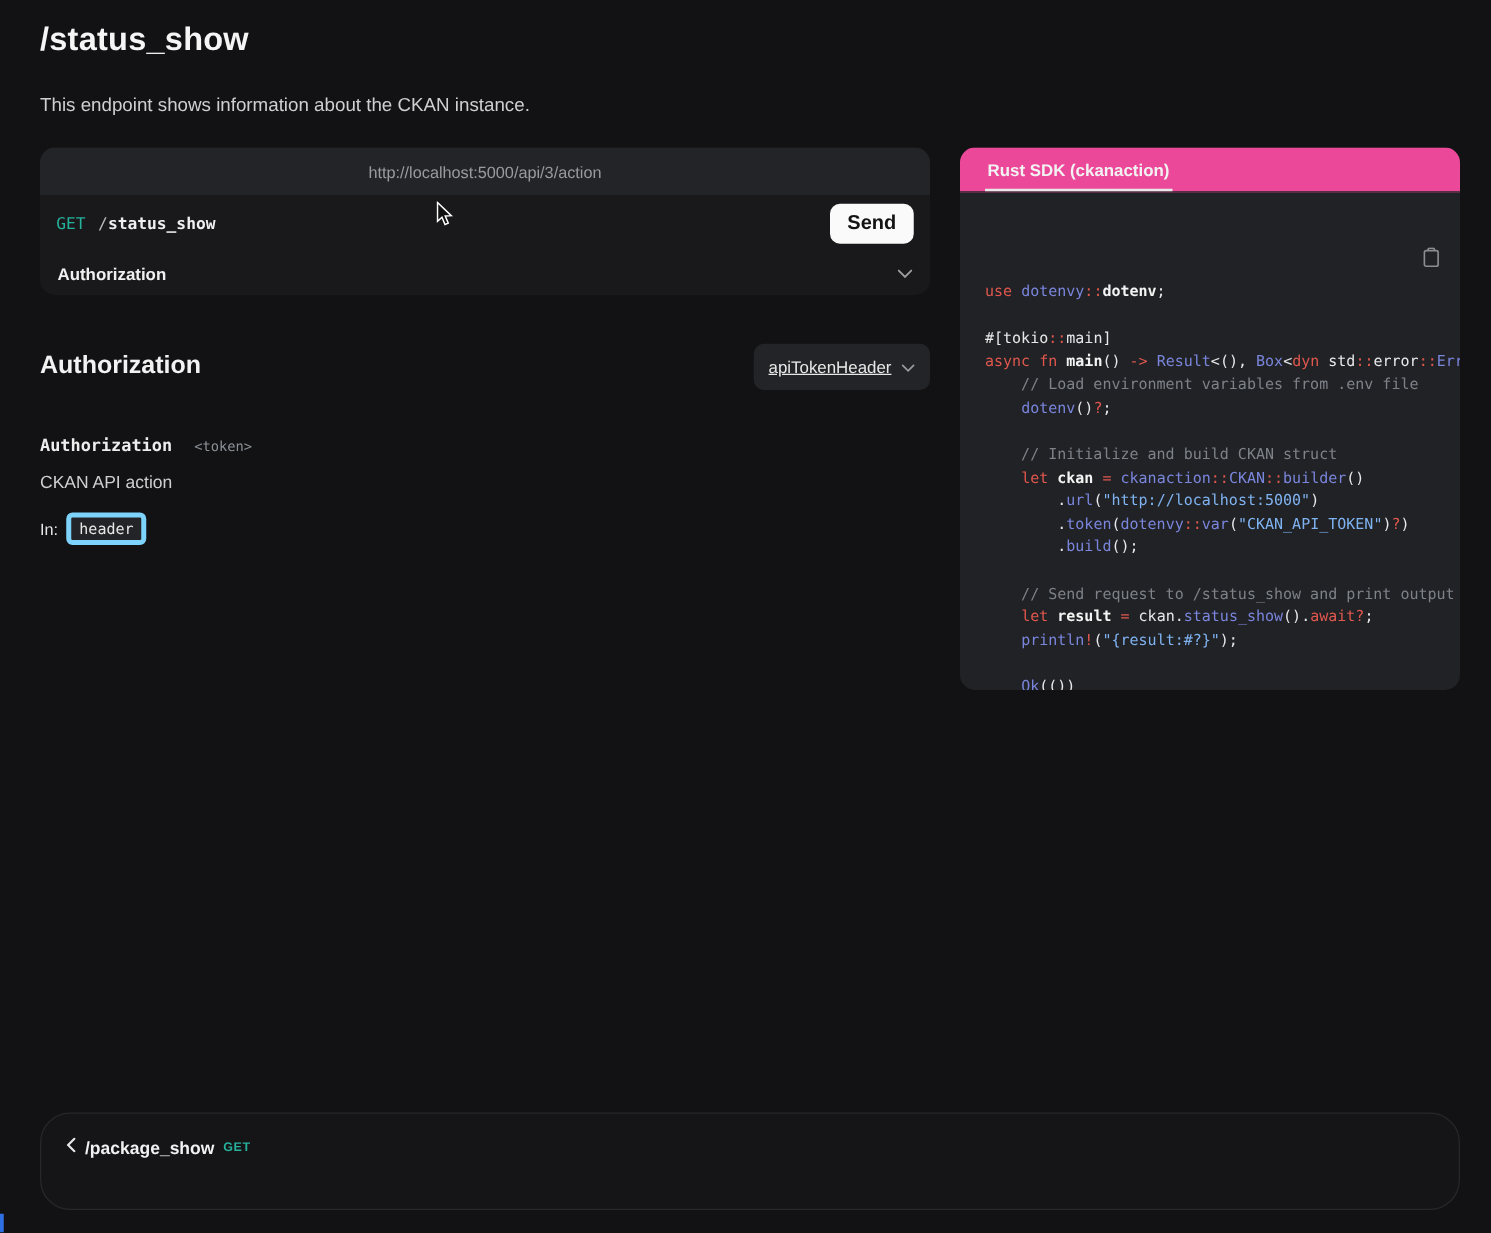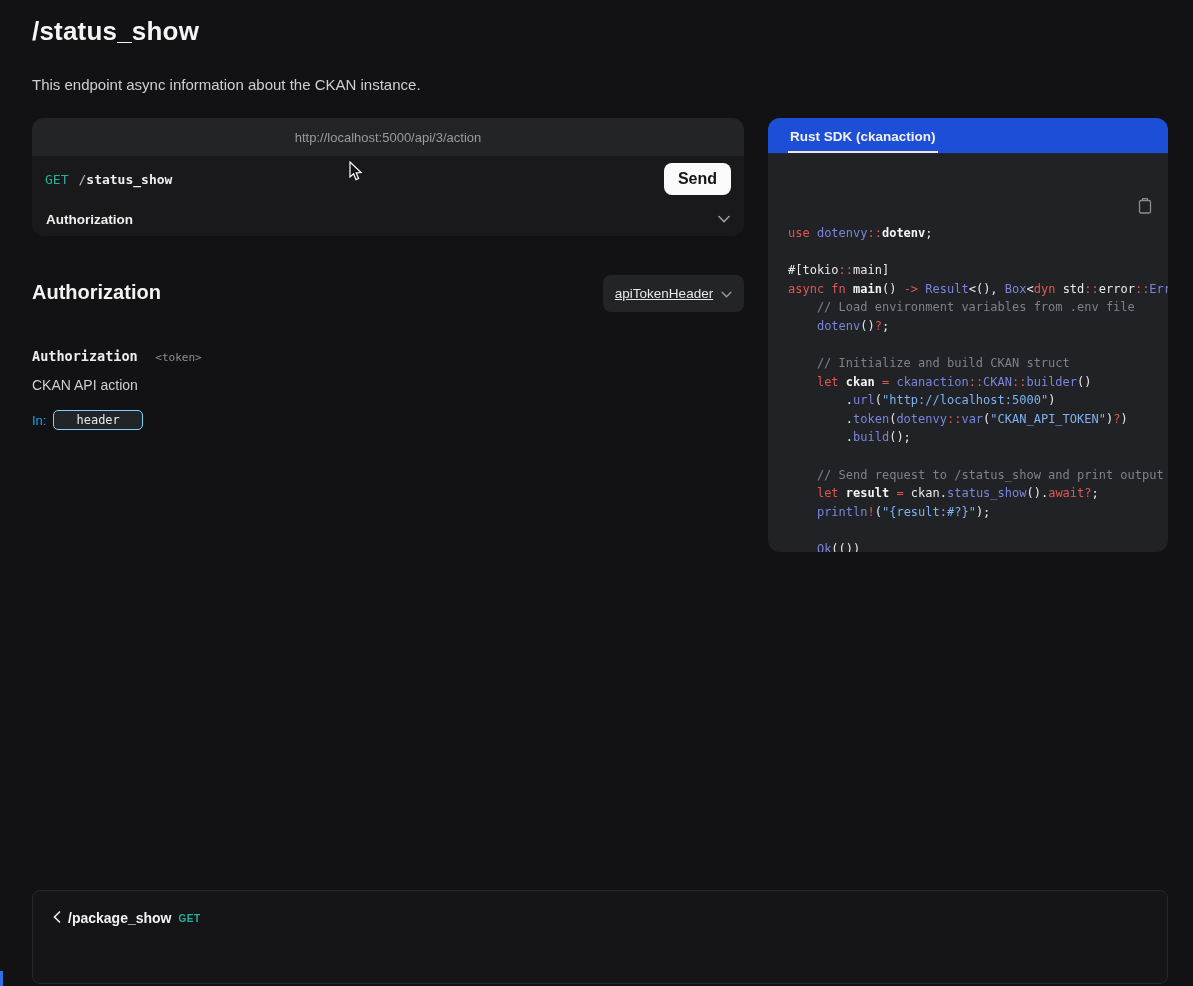--- a/index.html
+++ b/index.html
@@ -70,34 +70,34 @@
   .param-name { font-size:13.5px; font-weight:bold; color:#ededed; }
   .param-type { font-size:11px; color:#8b9096; margin-left:8px; }
   .param-desc {
     position:absolute; left:32px; top:377px;
     font-size:14px; color:#cfcfcf;
   }
   .param-in-row {
     position:absolute; left:32px; top:410px;
     display:flex; align-items:center; gap:7px;
   }
-  .in-label { font-size:13px; color:#0ea5e9; }
+  .in-label { font-size:13px; color:#e5e5e5; }
   .in-badge {
     font-family:"DejaVu Sans Mono", monospace; font-size:12px; color:#e8e8e8;
-    background:#232427; border:1px solid #7dd3fc; border-radius:5px;
-    padding:2px 22px;
+    background:#232427; border:4px solid #7dd3fc; border-radius:5px;
+    padding:2px 6px;
   }
   
   .code-card {
     position:absolute; left:768px; top:118px; width:400px; height:434px;
     background:#202225; border-radius:12px; overflow:hidden;
     display:flex; flex-direction:column;
   }
   .code-tabs {
-    background:#1d4ed8; height:36px; padding:0 20px;
+    background:#ec4899; height:36px; padding:0 20px;
     border-bottom:1px solid #26272a;
     display:flex; align-items:flex-end;
   }
   .code-tab {
     font-size:13.5px; font-weight:bold; color:#f2f2f2;
     padding:9px 2px 7px 2px;
     border-bottom:2px solid #e8e8e8;
     cursor:pointer;
   }
   .code-body {
@@ -113,40 +113,40 @@
     padding:2px;
   }
   .tok-k { color:#e0574e; }
   .tok-t { color:#7a85dc; }
   .tok-s { color:#7fb2f0; }
   .tok-c { color:#7d8288; }
   .tok-p { color:#e8e8ea; }
   .tok-b { color:#f4f4f4; font-weight:bold; }
   
   .footer-card {
-    position:absolute; left:32px; top:890px; width:1136px; height:94px;
-    background:#151517; border:1px solid #27282b; border-radius:8px;
+    position:absolute; left:32px; top:890px; width:1136px; height:78px;
+    background:#151517; border:1px solid #27282b; border-radius:24px;
     padding:18px 20px; cursor:pointer;
   }
   .footer-top { display:flex; align-items:center; gap:7px; }
   .footer-path { font-size:14px; font-weight:bold; color:#f2f2f2; }
   .footer-method { font-size:10px; font-weight:bold; color:#26b19c; letter-spacing:0.5px; }
   .footer-label { margin-top:9px; font-size:14px; color:#9a9a9f; }
   
   .edge-accent {
     position:absolute; left:0; top:971px; width:3px; height:15px;
     background:#2f6fe4;
   }
   .cursor { position:absolute; left:349px; top:161px; pointer-events:none; }
 </style>
 </head>
 <body>
 
 <h1 class="page-title">/status_show</h1>
-<p class="page-desc">This endpoint async information about the CKAN instance.</p>
+<p class="page-desc">This endpoint shows information about the CKAN instance.</p>
 
 <div class="req-card">
   <div class="req-url-bar">
     <span>http://localhost:5000/api/3/action</span>
   </div>
   <div class="req-row">
     <span class="req-method">GET</span>
     <span class="req-path"><span class="slash">/</span><span>status_show</span></span>
     <button class="send-btn">Send</button>
   </div>

